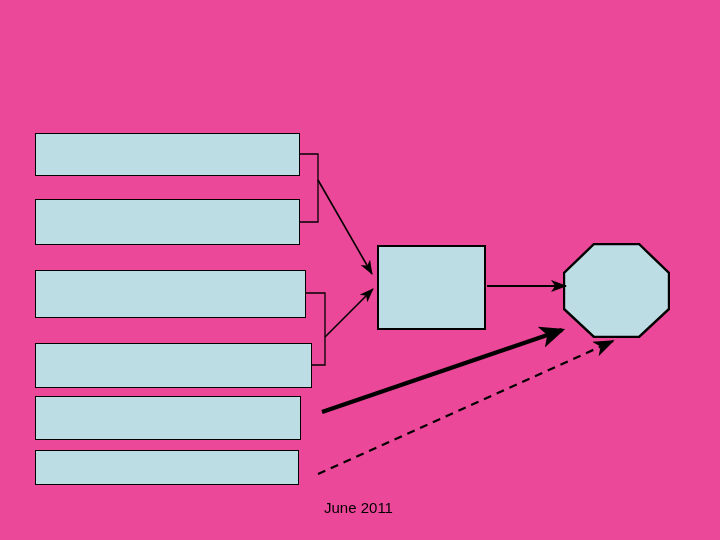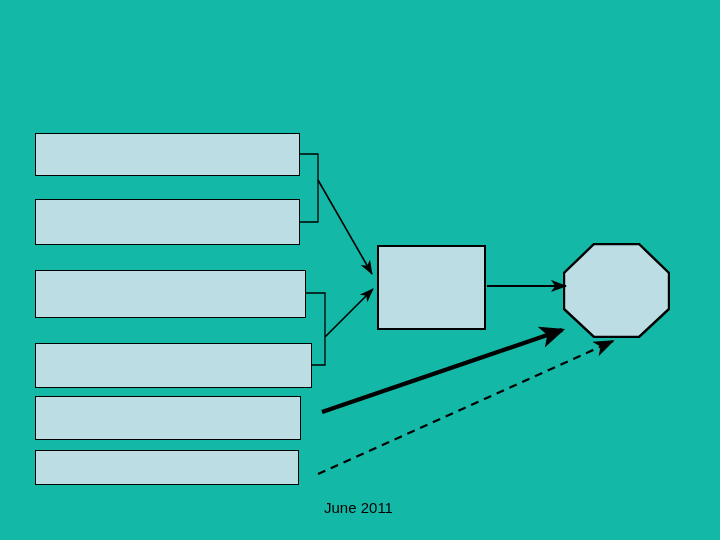--- a/index.html
+++ b/index.html
@@ -4,21 +4,21 @@
 <style>
   html, body {
     margin: 0;
     padding: 0;
     background: #ffffff;
   }
   #canvas {
     position: relative;
     width: 720px;
     height: 540px;
-    background: #14b8a6;
+    background: #ec4899;
     overflow: hidden;
     font-family: "Liberation Sans", sans-serif;
   }
   .shape-box {
     position: absolute;
     box-sizing: border-box;
     background: #bddde4;
     border: 1.6px solid #000000;
   }
   .octagon {

